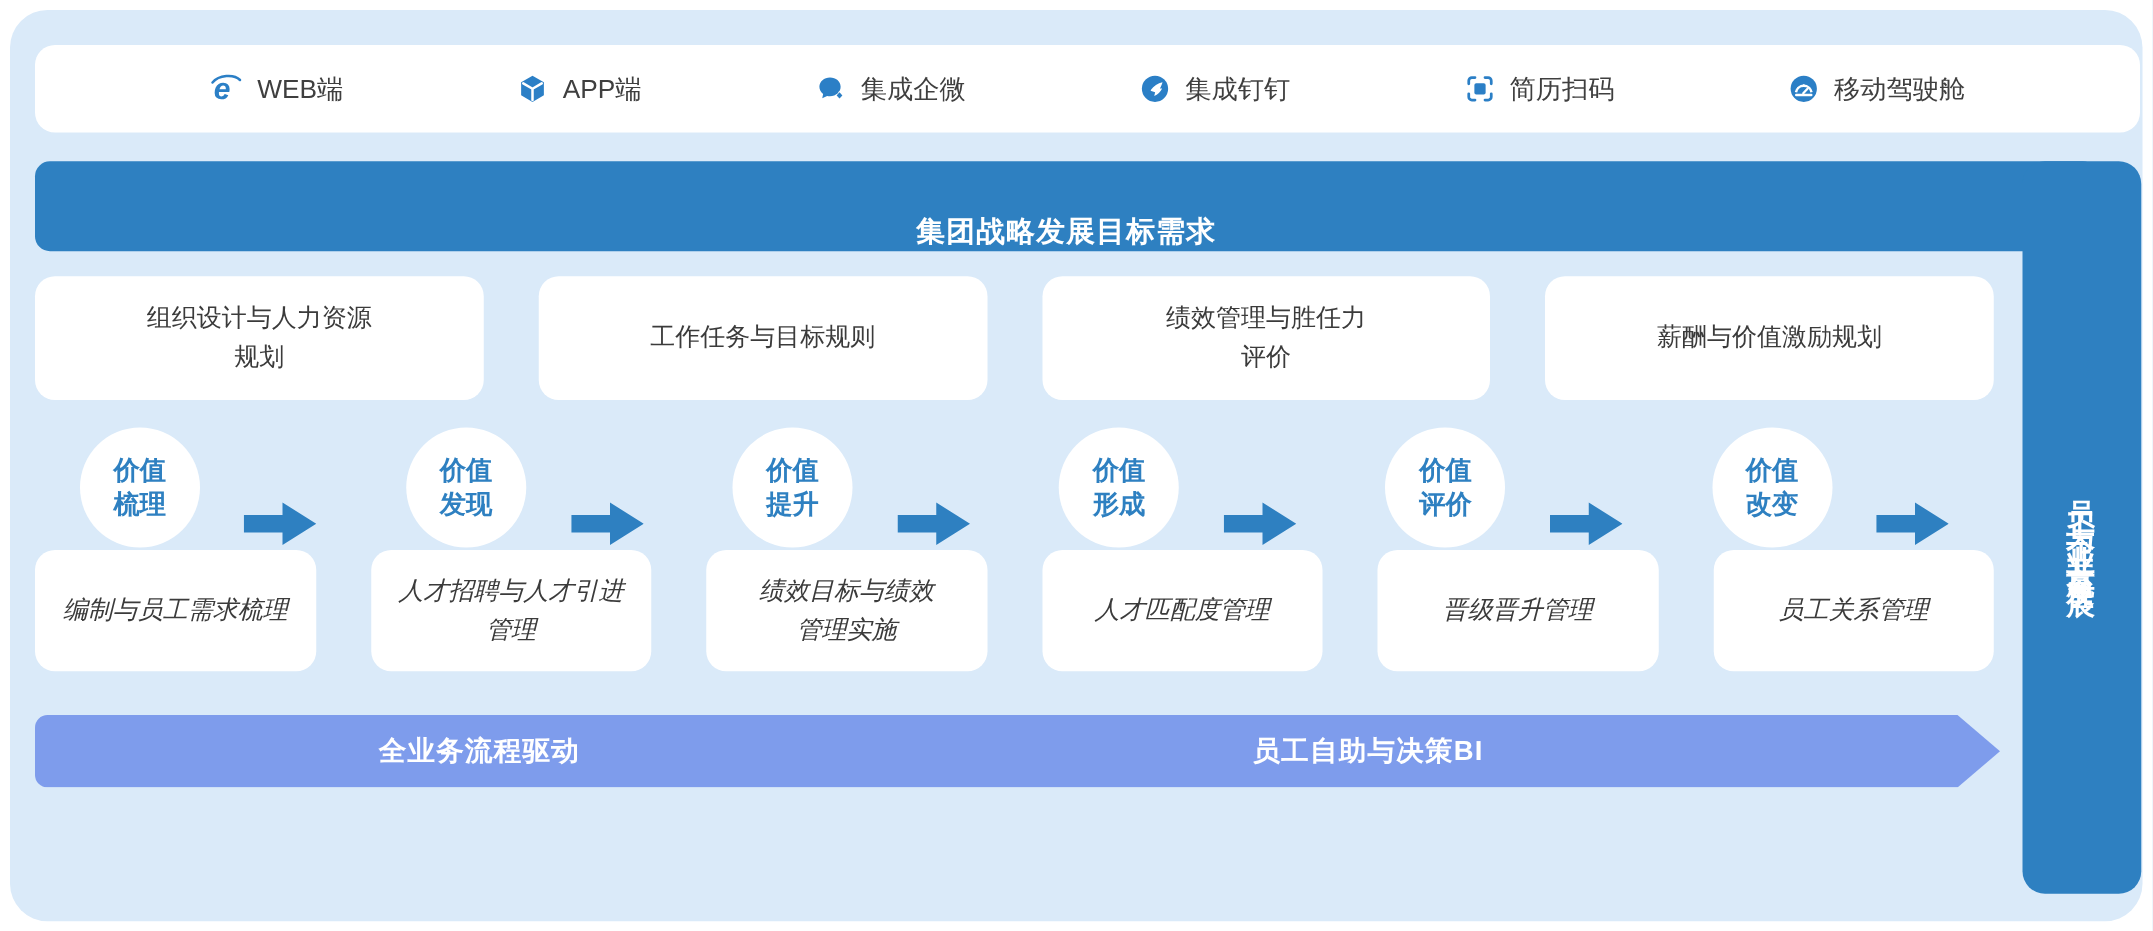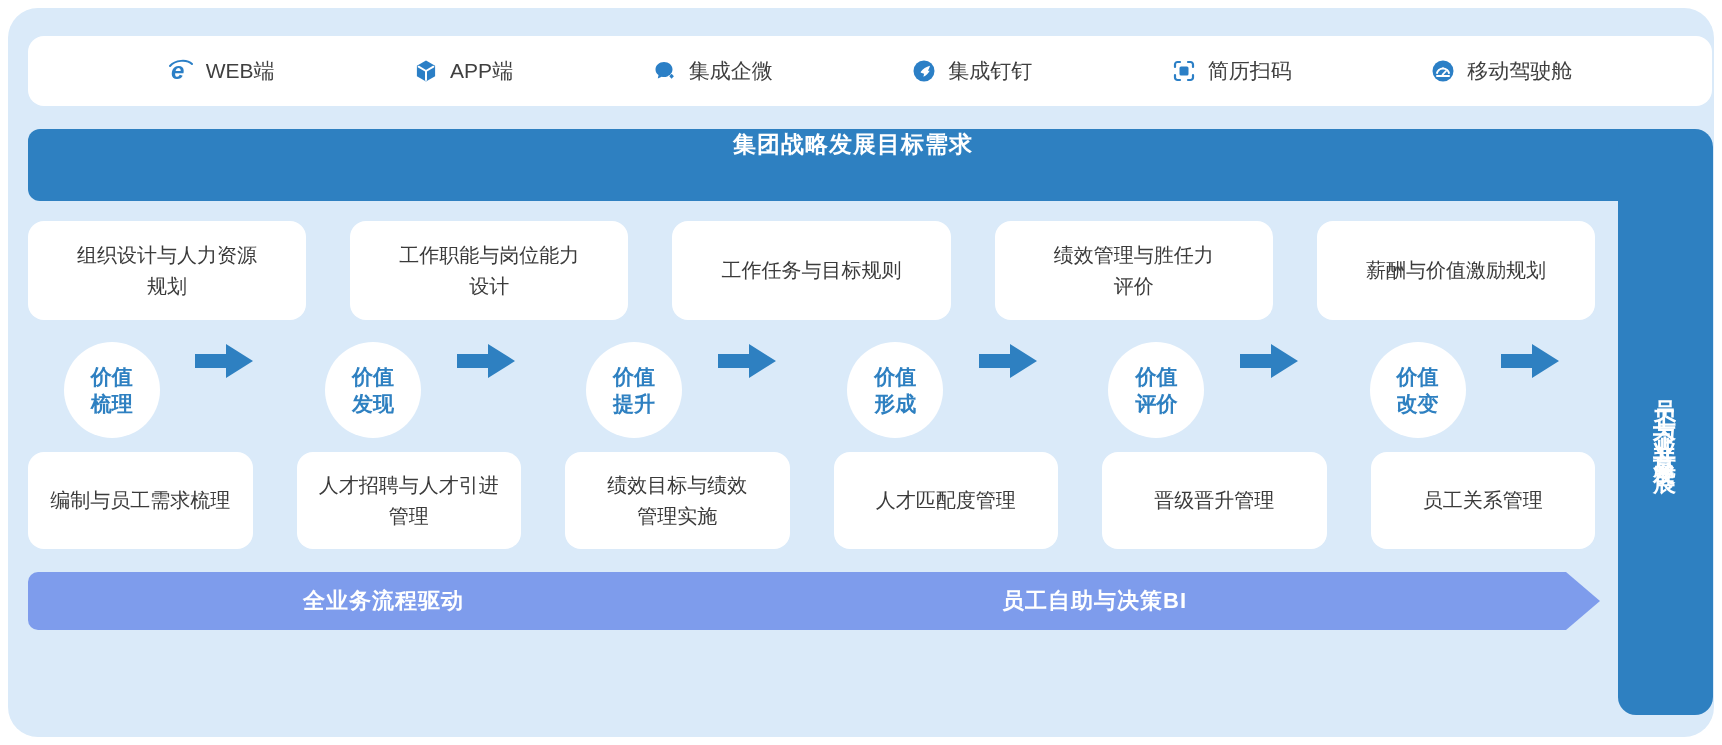--- a/index.html
+++ b/index.html
@@ -18,46 +18,46 @@
     background:#ffffff;border-radius:16px;
     display:flex;align-items:center;justify-content:space-around;
     padding:0 70px;box-sizing:border-box;
   }
   .top-item{display:flex;align-items:center;gap:12px;color:#3f3f3f;font-size:21px;}
   .top-item svg{display:block;}
   
   .banner{
     position:absolute;left:20px;width:1650px;background:#2e80c1;
     color:#ffffff;font-weight:bold;font-size:23px;
-    display:flex;align-items:flex-start;justify-content:center;
+    display:flex;align-items:flex-end;justify-content:center;
     border-radius:12px;letter-spacing:1px;
   }
   .banner.strategy{top:121px;height:72px;}
   .banner.lifecycle{top:642px;height:65px;}
   
   .cards-row{
     position:absolute;left:20px;width:1567px;
     display:flex;gap:44px;
   }
   .cards-row.row1{top:213px;height:99px;}
-  .cards-row.row2{top:444px;height:97px;}
+  .cards-row.row2{top:432px;height:97px;font-style:italic;}
   .card{
     flex:1;background:#ffffff;border-radius:16px;
     display:flex;flex-direction:column;align-items:center;justify-content:center;
     color:#3b3b3b;font-size:20px;line-height:1.55;text-align:center;
     padding:0 14px;box-sizing:border-box;
   }
   .card span{display:block;}
   
   .value-row{
     position:absolute;left:20px;top:334px;width:1567px;height:96px;
     display:flex;
   }
   .value-col{
-    flex:1;display:flex;align-items:flex-start;justify-content:space-evenly;
+    flex:1;display:flex;align-items:flex-end;justify-content:space-evenly;
   }
   .value-circle{
     width:96px;height:96px;border-radius:50%;background:#ffffff;
     display:flex;flex-direction:column;align-items:center;justify-content:center;
     color:#2e80c1;font-weight:bold;font-size:21px;line-height:1.3;
   }
   .flow-arrow svg{display:block;}
   
   .engine-banner{
     position:absolute;left:20px;top:564px;width:1572px;height:58px;
@@ -151,24 +151,20 @@
   <div class="banner strategy">
     <span>集团战略发展目标需求</span>
   </div>
 
   <div class="cards-row row1">
     <div class="card">
         <span>组织设计与人力资源</span>
         <span>规划</span>
       </div>
     <div class="card">
-        <span>工作职能与岗位能力</span>
-        <span>设计</span>
-      </div>
-    <div class="card">
         <span>工作任务与目标规则</span>
         <span></span>
       </div>
     <div class="card">
         <span>绩效管理与胜任力</span>
         <span>评价</span>
       </div>
     <div class="card">
         <span>薪酬与价值激励规划</span>
         <span></span>

